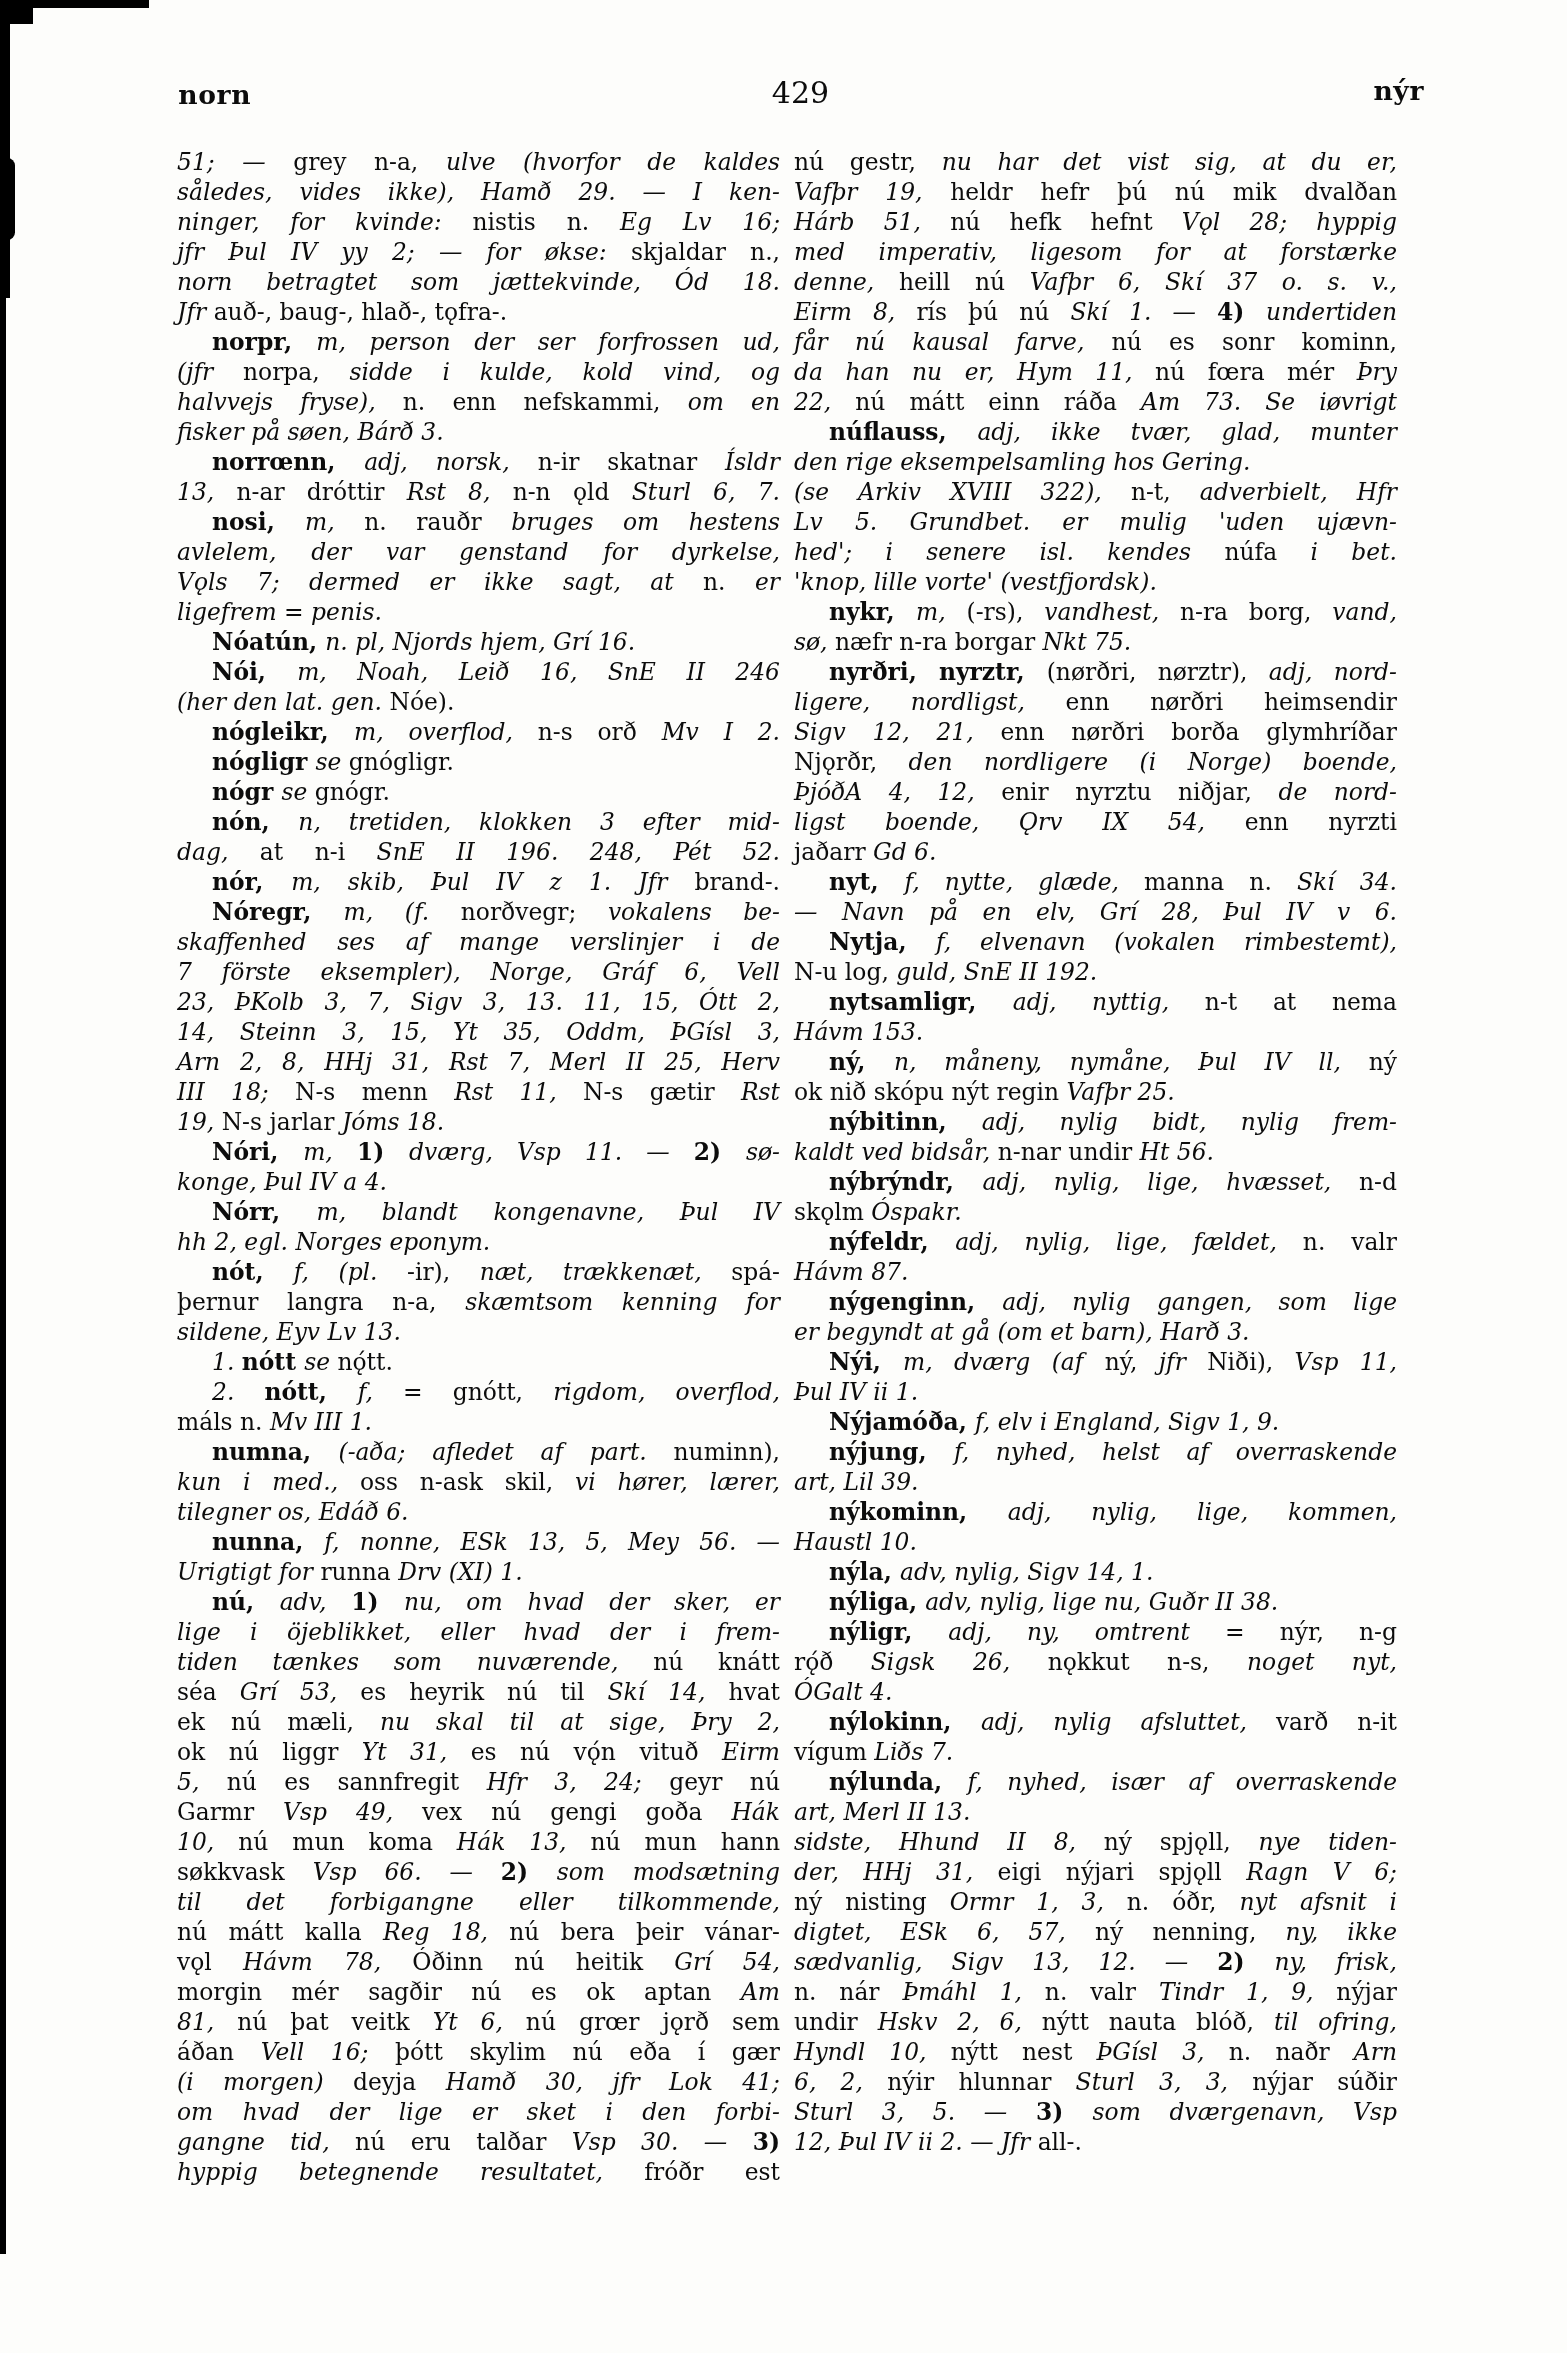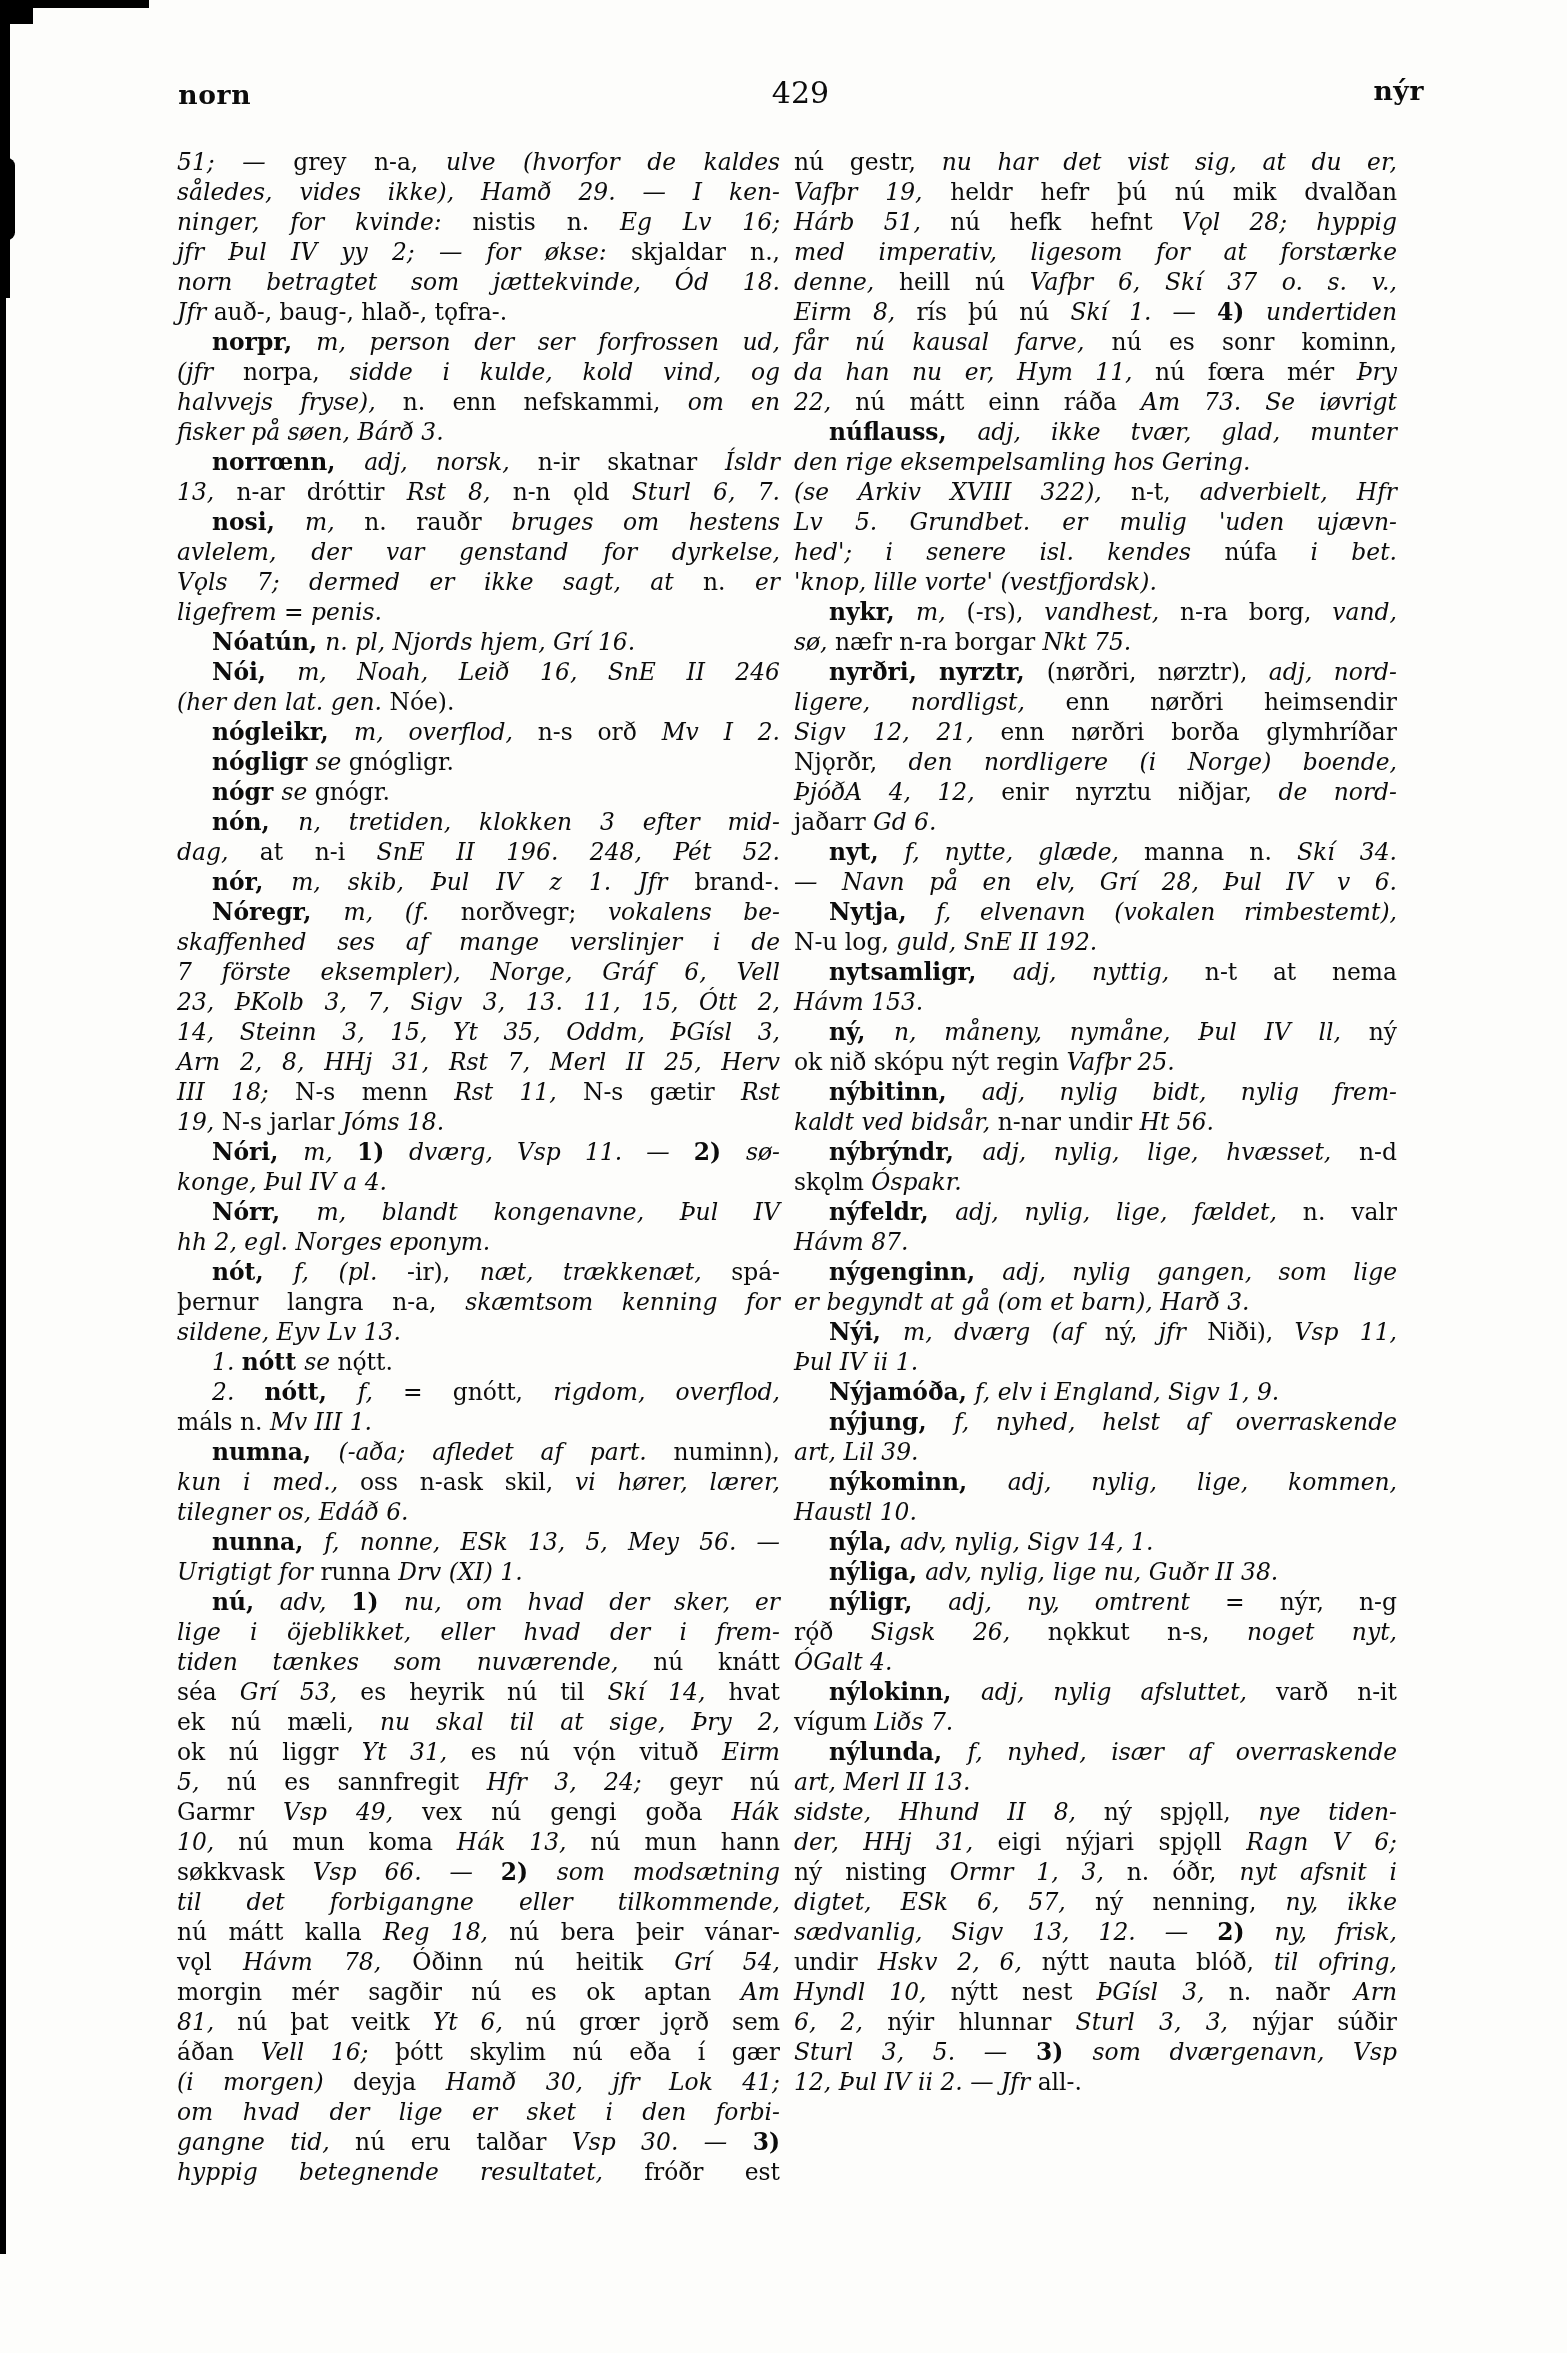--- a/index.html
+++ b/index.html
@@ -142,20 +142,21 @@
       <div class="line"><span class="s-i">Lv 5. Grundbet. er mulig 'uden ujævn-</span></div>
       <div class="line"><span class="s-i">hed'; i senere isl. kendes </span><span class="s-n">núfa </span><span class="s-i">i bet.</span></div>
       <div class="line end"><span class="s-i">'knop, lille vorte' (vestfjordsk).</span></div>
       <div class="line ind"><span class="s-b">nykr, </span><span class="s-i">m, </span><span class="s-n">(-rs), </span><span class="s-i">vandhest, </span><span class="s-n">n-ra borg, </span><span class="s-i">vand,</span></div>
       <div class="line end"><span class="s-i">sø, </span><span class="s-n">næfr n-ra borgar </span><span class="s-i">Nkt 75.</span></div>
       <div class="line ind"><span class="s-b">nyrðri, nyrztr, </span><span class="s-n">(nørðri, nørztr), </span><span class="s-i">adj, nord-</span></div>
       <div class="line"><span class="s-i">ligere, nordligst, </span><span class="s-n">enn nørðri heimsendir</span></div>
       <div class="line"><span class="s-i">Sigv 12, 21, </span><span class="s-n">enn nørðri borða glymhríðar</span></div>
       <div class="line"><span class="s-n">Njǫrðr, </span><span class="s-i">den nordligere (i Norge) boende,</span></div>
       <div class="line"><span class="s-i">ÞjóðA 4, 12, </span><span class="s-n">enir nyrztu niðjar, </span><span class="s-i">de nord-</span></div>
+      <div class="line"><span class="s-i">ligst boende, Ǫrv IX 54, </span><span class="s-n">enn nyrzti</span></div>
       <div class="line end"><span class="s-n">jaðarr </span><span class="s-i">Gd 6.</span></div>
       <div class="line ind"><span class="s-b">nyt, </span><span class="s-i">f, nytte, glæde, </span><span class="s-n">manna n. </span><span class="s-i">Skí 34.</span></div>
       <div class="line"><span class="s-i">— Navn på en elv, Grí 28, Þul IV v 6.</span></div>
       <div class="line ind"><span class="s-b">Nytja, </span><span class="s-i">f, elvenavn (vokalen rimbestemt),</span></div>
       <div class="line end"><span class="s-n">N-u log, </span><span class="s-i">guld, SnE II 192.</span></div>
       <div class="line ind"><span class="s-b">nytsamligr, </span><span class="s-i">adj, nyttig, </span><span class="s-n">n-t at nema</span></div>
       <div class="line end"><span class="s-i">Hávm 153.</span></div>
       <div class="line ind"><span class="s-b">ný, </span><span class="s-i">n, måneny, nymåne, Þul IV ll, </span><span class="s-n">ný</span></div>
       <div class="line end"><span class="s-n">ok nið skópu nýt regin </span><span class="s-i">Vafþr 25.</span></div>
       <div class="line ind"><span class="s-b">nýbitinn, </span><span class="s-i">adj, nylig bidt, nylig frem-</span></div>
@@ -180,20 +181,21 @@
       <div class="line end"><span class="s-i">ÓGalt 4.</span></div>
       <div class="line ind"><span class="s-b">nýlokinn, </span><span class="s-i">adj, nylig afsluttet, </span><span class="s-n">varð n-it</span></div>
       <div class="line end"><span class="s-n">vígum </span><span class="s-i">Liðs 7.</span></div>
       <div class="line ind"><span class="s-b">nýlunda, </span><span class="s-i">f, nyhed, især af overraskende</span></div>
       <div class="line end"><span class="s-i">art, Merl II 13.</span></div>
       <div class="line"><span class="s-i">sidste, Hhund II 8, </span><span class="s-n">ný spjǫll, </span><span class="s-i">nye tiden-</span></div>
       <div class="line"><span class="s-i">der, HHj 31, </span><span class="s-n">eigi nýjari spjǫll </span><span class="s-i">Ragn V 6;</span></div>
       <div class="line"><span class="s-n">ný nisting </span><span class="s-i">Ormr 1, 3, </span><span class="s-n">n. óðr, </span><span class="s-i">nyt afsnit i</span></div>
       <div class="line"><span class="s-i">digtet, ESk 6, 57, </span><span class="s-n">ný nenning, </span><span class="s-i">ny, ikke</span></div>
       <div class="line"><span class="s-i">sædvanlig, Sigv 13, 12. — </span><span class="s-b">2) </span><span class="s-i">ny, frisk,</span></div>
+      <div class="line"><span class="s-n">n. nár </span><span class="s-i">Þmáhl 1, </span><span class="s-n">n. valr </span><span class="s-i">Tindr 1, 9, </span><span class="s-n">nýjar</span></div>
       <div class="line"><span class="s-n">undir </span><span class="s-i">Hskv 2, 6, </span><span class="s-n">nýtt nauta blóð, </span><span class="s-i">til ofring,</span></div>
       <div class="line"><span class="s-i">Hyndl 10, </span><span class="s-n">nýtt nest </span><span class="s-i">ÞGísl 3, </span><span class="s-n">n. naðr </span><span class="s-i">Arn</span></div>
       <div class="line"><span class="s-i">6, 2, </span><span class="s-n">nýir hlunnar </span><span class="s-i">Sturl 3, 3, </span><span class="s-n">nýjar súðir</span></div>
       <div class="line"><span class="s-i">Sturl 3, 5. — </span><span class="s-b">3) </span><span class="s-i">som dværgenavn, Vsp</span></div>
       <div class="line end"><span class="s-i">12, Þul IV ii 2. — Jfr </span><span class="s-n">all-.</span></div>
     </div>
 </div>
 
 
 </body></html>

